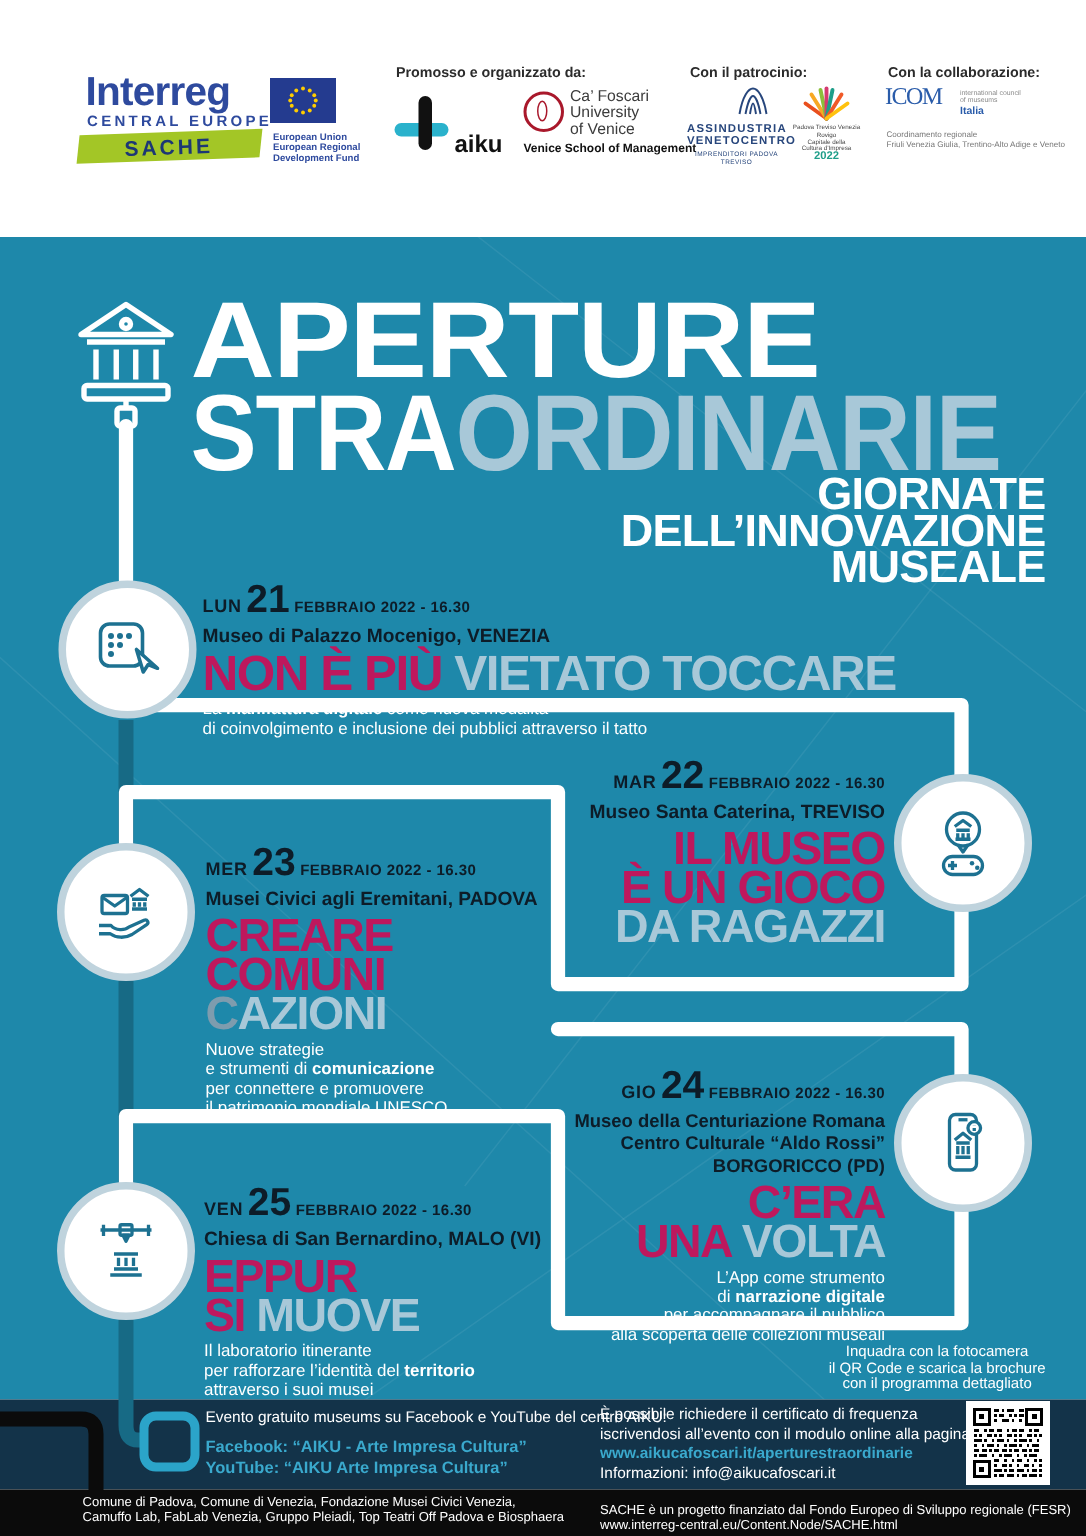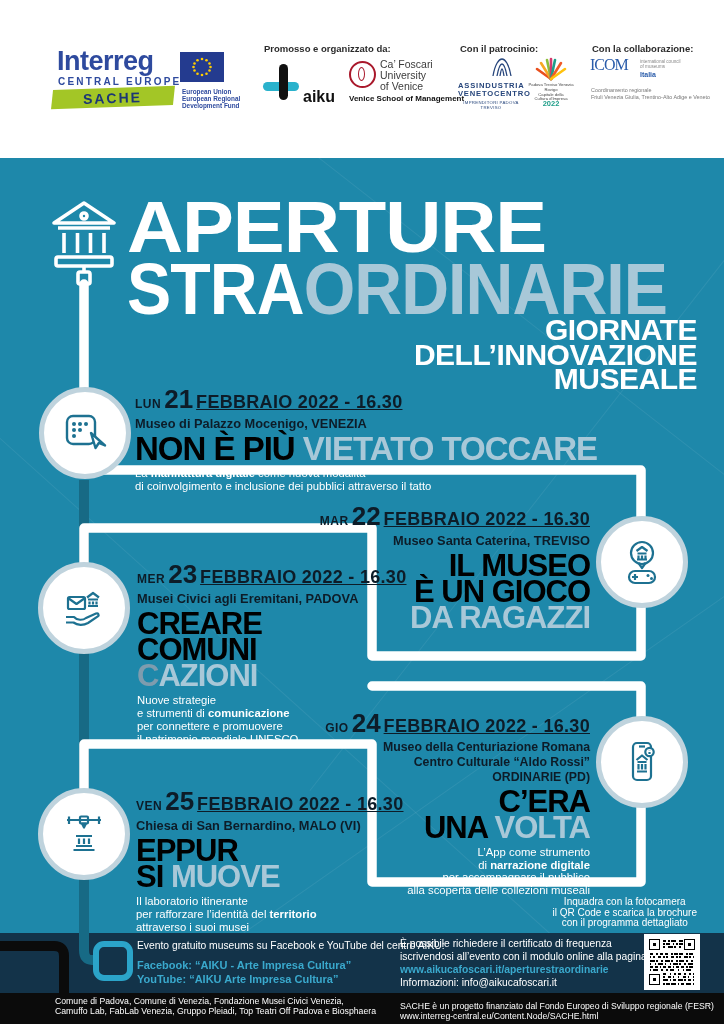--- a/index.html
+++ b/index.html
@@ -44,26 +44,26 @@
   .bt1{display:block;transform:scaleX(1.08);transform-origin:left;}
   .bt2{display:block;transform:scaleX(.92);transform-origin:left;}
   .bt2 .lt{color:#a8c8d8;}
   .sub-title{position:absolute;right:27px;top:318px;z-index:4;text-align:right;color:#fff;font-weight:bold;font-size:30px;line-height:24.5px;letter-spacing:-.5px;}
   
   .event{position:absolute;z-index:4;}
   .ev-right{text-align:right;}
   .ev-date{color:#0d1c28;white-space:nowrap;}
   .ev-date .d{font-size:12px;font-weight:bold;letter-spacing:.5px;}
   .ev-date .n{font-size:26px;font-weight:bold;margin:0 3px;}
-  .ev-date .r{font-size:18px;font-weight:bold;letter-spacing:.3px;text-decoration:underline;}
+  .ev-date .r{font-size:10px;font-weight:bold;letter-spacing:.3px;}
   .ev-loc{color:#0d1c28;font-weight:bold;font-size:12.8px;line-height:15.5px;margin-top:1px;}
   .ev-title{font-weight:bold;font-size:31px;line-height:26px;letter-spacing:-1px;margin-top:4px;white-space:nowrap;}
   .ev-title.t-lg{font-size:33px;}
   .ev-desc{color:#fff;font-size:11.3px;line-height:13px;margin-top:5px;}
-  .seg-w{color:#000000;} .seg-l{color:#a8c8d8;} .seg-g{color:#7e9cae;} .seg-b{font-weight:bold;}
+  .seg-w{color:#be185d;} .seg-l{color:#a8c8d8;} .seg-g{color:#7e9cae;} .seg-b{font-weight:bold;}
   .circle{position:absolute;width:92px;height:92px;border-radius:50%;background:#fff;border:5px solid #bfd3dd;
           box-sizing:border-box;display:flex;align-items:center;justify-content:center;z-index:4;}
   .qr-note{position:absolute;right:27px;top:897px;z-index:4;text-align:center;color:#fff;font-size:10px;line-height:10.5px;}
   
   .navy{position:absolute;left:0;top:933px;width:724px;height:60px;background:#133349;z-index:2;}
   .navy .free{position:absolute;left:137px;top:7px;font-size:10.3px;color:#fff;}
   .navy .social{position:absolute;left:137px;top:26px;font-size:11px;line-height:13.5px;font-weight:bold;color:#3aa9cd;}
   .navy .cert{position:absolute;left:400px;top:4px;font-size:10.3px;line-height:13px;color:#fff;}
   .navy .url{color:#3aa9cd;font-weight:bold;}
   .qr-box{position:absolute;left:644px;top:1px;width:56px;height:56px;background:#fff;z-index:6;padding:4px;box-sizing:border-box;}
@@ -317,21 +317,21 @@
       </g>
     </svg>
   </div>
   <div class="event ev-right" style="right:134px;top:708px;">
     <div class="ev-date">
       <span class="d">GIO</span><span class="n">24</span><span class="r">FEBBRAIO 2022 - 16.30</span>
     </div>
     <div class="ev-loc" style="font-size:12.3px;line-height:15px;">
         <div>Museo della Centuriazione Romana</div>
         <div>Centro Culturale “Aldo Rossi”</div>
-        <div>ORDINARIE (PD)</div>
+        <div>BORGORICCO (PD)</div>
       </div>
     <div class="ev-title">
         <div><span class="seg-w">C’ERA</span></div>
         <div><span class="seg-w">UNA </span><span class="seg-l">VOLTA</span></div>
       </div>
     <div class="ev-desc" style="line-height:12.5px;">
         <div>L’App come strumento</div>
         <div><span>di </span><span class="seg-b">narrazione digitale</span></div>
         <div>per accompagnare il pubblico</div>
         <div>alla scoperta delle collezioni museali</div>

